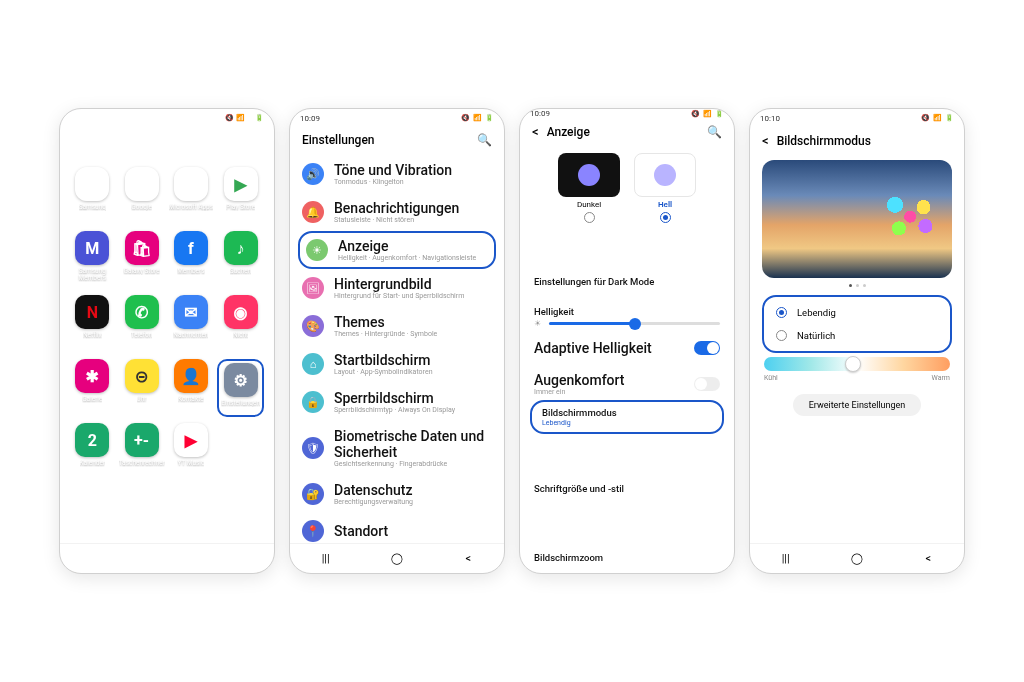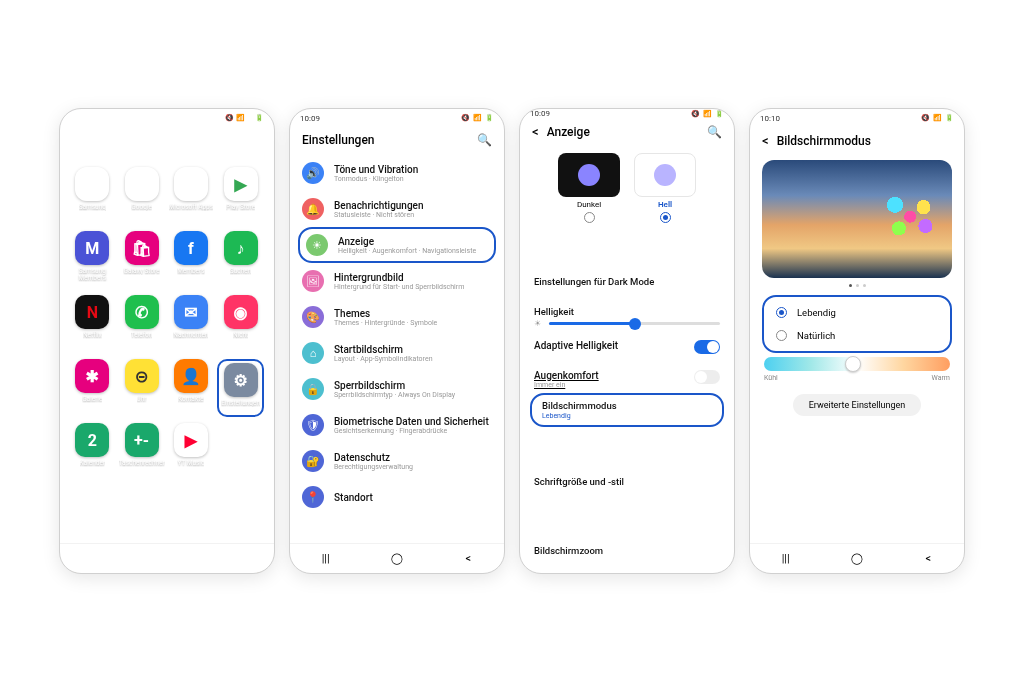--- a/index.html
+++ b/index.html
@@ -93,21 +93,21 @@
   }
   .srow.highlight {
     margin: 0 8px; border: 2px solid #1a56c9; border-radius: 14px; padding: 5px 6px;
   }
   .sicon {
     width:22px; height:22px; border-radius:50%;
     display:flex; align-items:center; justify-content:center;
     font-size:11px; color:#fff; flex-shrink:0;
   }
   .stext { display:flex; flex-direction:column; overflow:hidden; }
-  .slabel { font-size: 10px; font-weight:500; color:#111; }
+  .slabel { font-size: 14px; font-weight:500; color:#111; }
   .ssub  { font-size: 7px; color:#999; white-space:nowrap; overflow:hidden; text-overflow:ellipsis; max-width:150px;}
 
   
   .theme-row {
     display:flex; gap:14px; justify-content:center; padding: 6px 0 2px;
   }
   .theme-card { display:flex; flex-direction:column; align-items:center; gap:3px; }
   .theme-thumb {
     width:62px; height:44px; border-radius:8px;
     display:flex; align-items:center; justify-content:center;
@@ -125,21 +125,21 @@
   .subhead { font-size:9.5px; font-weight:500; padding: 8px 14px 2px; color:#111; }
   .linkrow {
     padding: 7px 14px; display:flex; flex-direction:column; gap:1px;margin-top:40px;
   }
   .linkrow .slabel { font-size:9.5px; }
   .linkrow.highlight {
     margin: 2px 10px; border:2px solid #1a56c9; border-radius:14px; padding:5px 10px;
   }
   .linkrow .sub-blue { font-size:7px; color:#1a56c9; }
 
-  .row-flex { display:flex; align-items:flex-start; justify-content:space-between; padding:6px 14px; }
+  .row-flex { display:flex; align-items:center; justify-content:space-between; padding:6px 14px; }
   .toggle {
     width:26px; height:14px; border-radius:7px; background:#1a6ae6; position:relative;
   }
   .toggle::after { content:""; position:absolute; right:1px; top:1px;
                    width:12px; height:12px; border-radius:50%; background:#fff; }
   .toggle.off { background:#ddd; }
   .toggle.off::after { left:1px; right:auto; }
   .toggle.off.greyed { opacity:.5; }
 
   .slider-row {
@@ -462,21 +462,21 @@
     </div>
   </div>
 
   <div class="row-flex">
     <span class="slabel">Adaptive Helligkeit</span>
     <div class="toggle"></div>
   </div>
   <div class="divider"></div>
 
   <div class="row-flex" style="padding-bottom:2px;">
-    <div style="display:flex;flex-direction:column;text-decoration:underline;">
+    <div style="display:flex;flex-direction:column;">
       <span class="slabel">Augenkomfort</span>
       <span class="sub-grey" style="font-size:7px;color:#999;">Immer ein</span>
     </div>
     <div class="toggle off greyed"></div>
   </div>
 
   <div class="linkrow highlight">
     <span class="slabel">Bildschirmmodus</span>
     <span class="sub-blue">Lebendig</span>
   </div>

